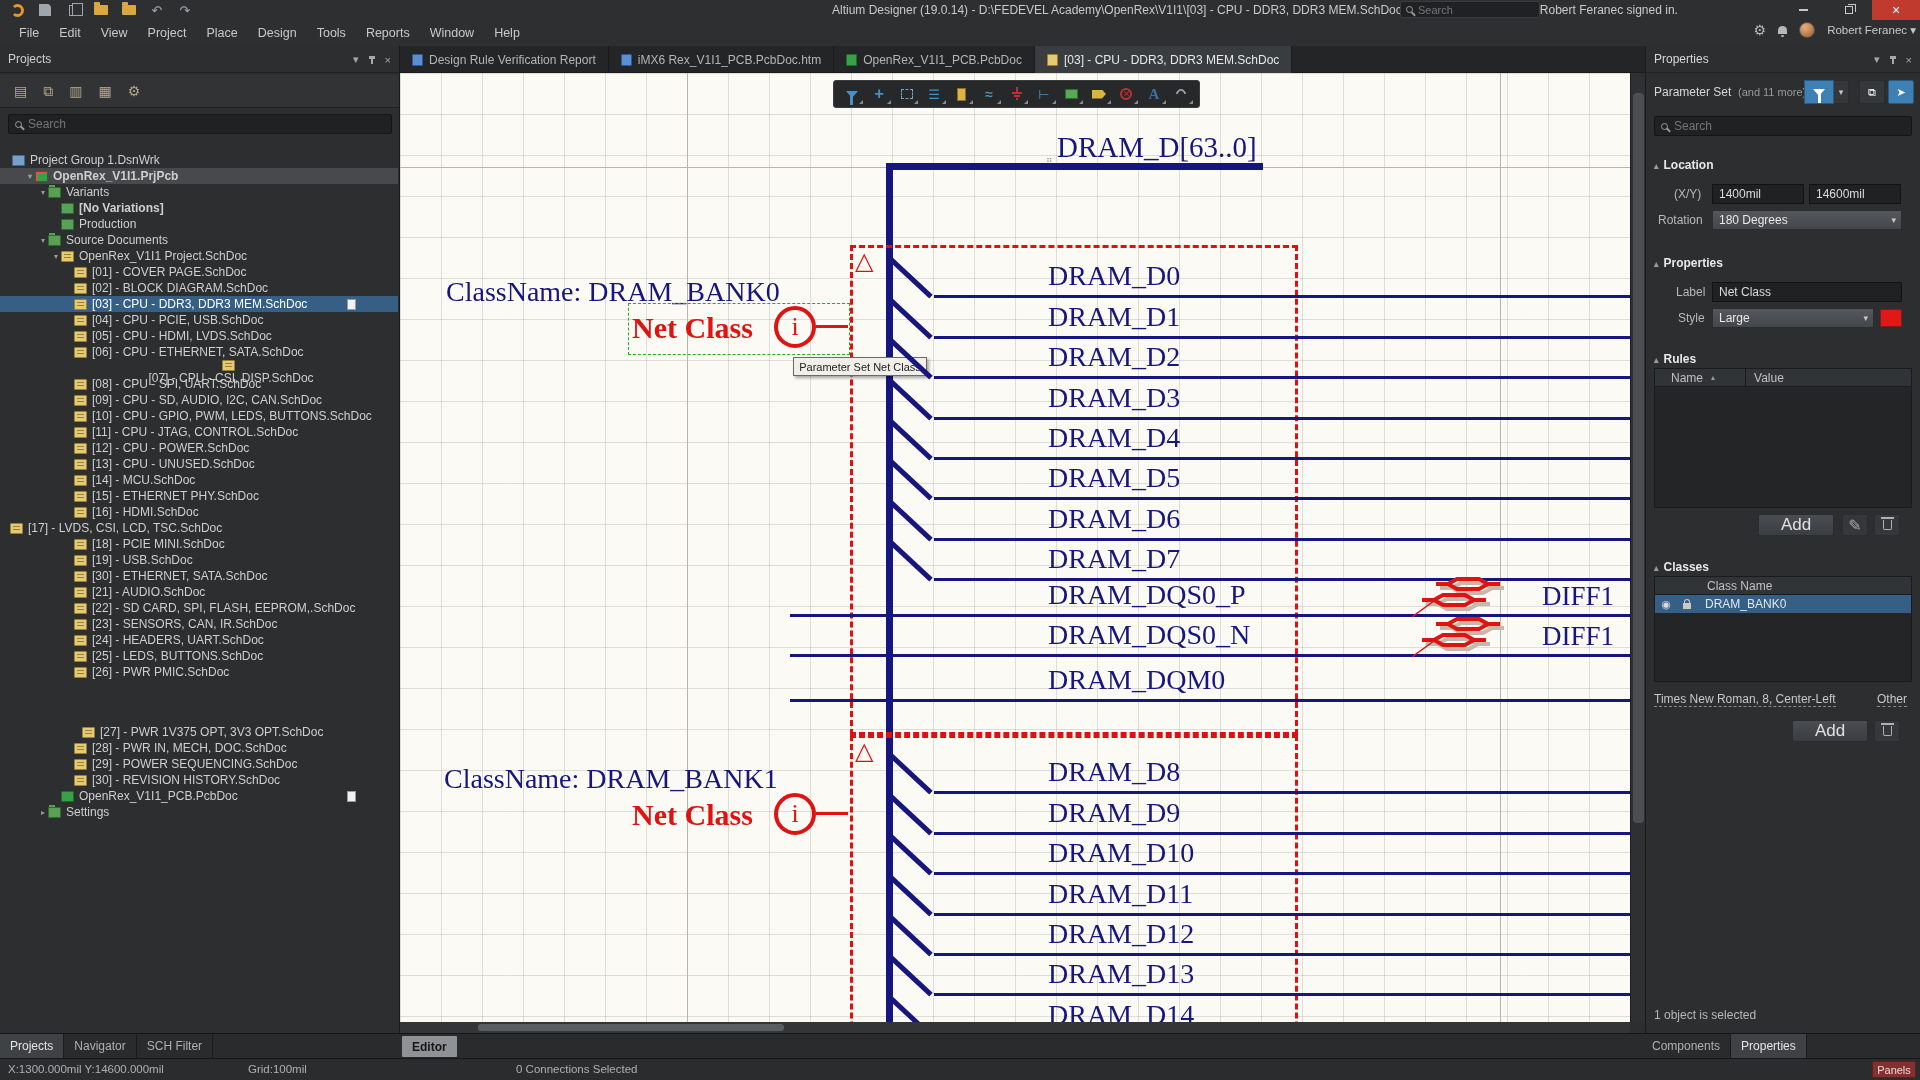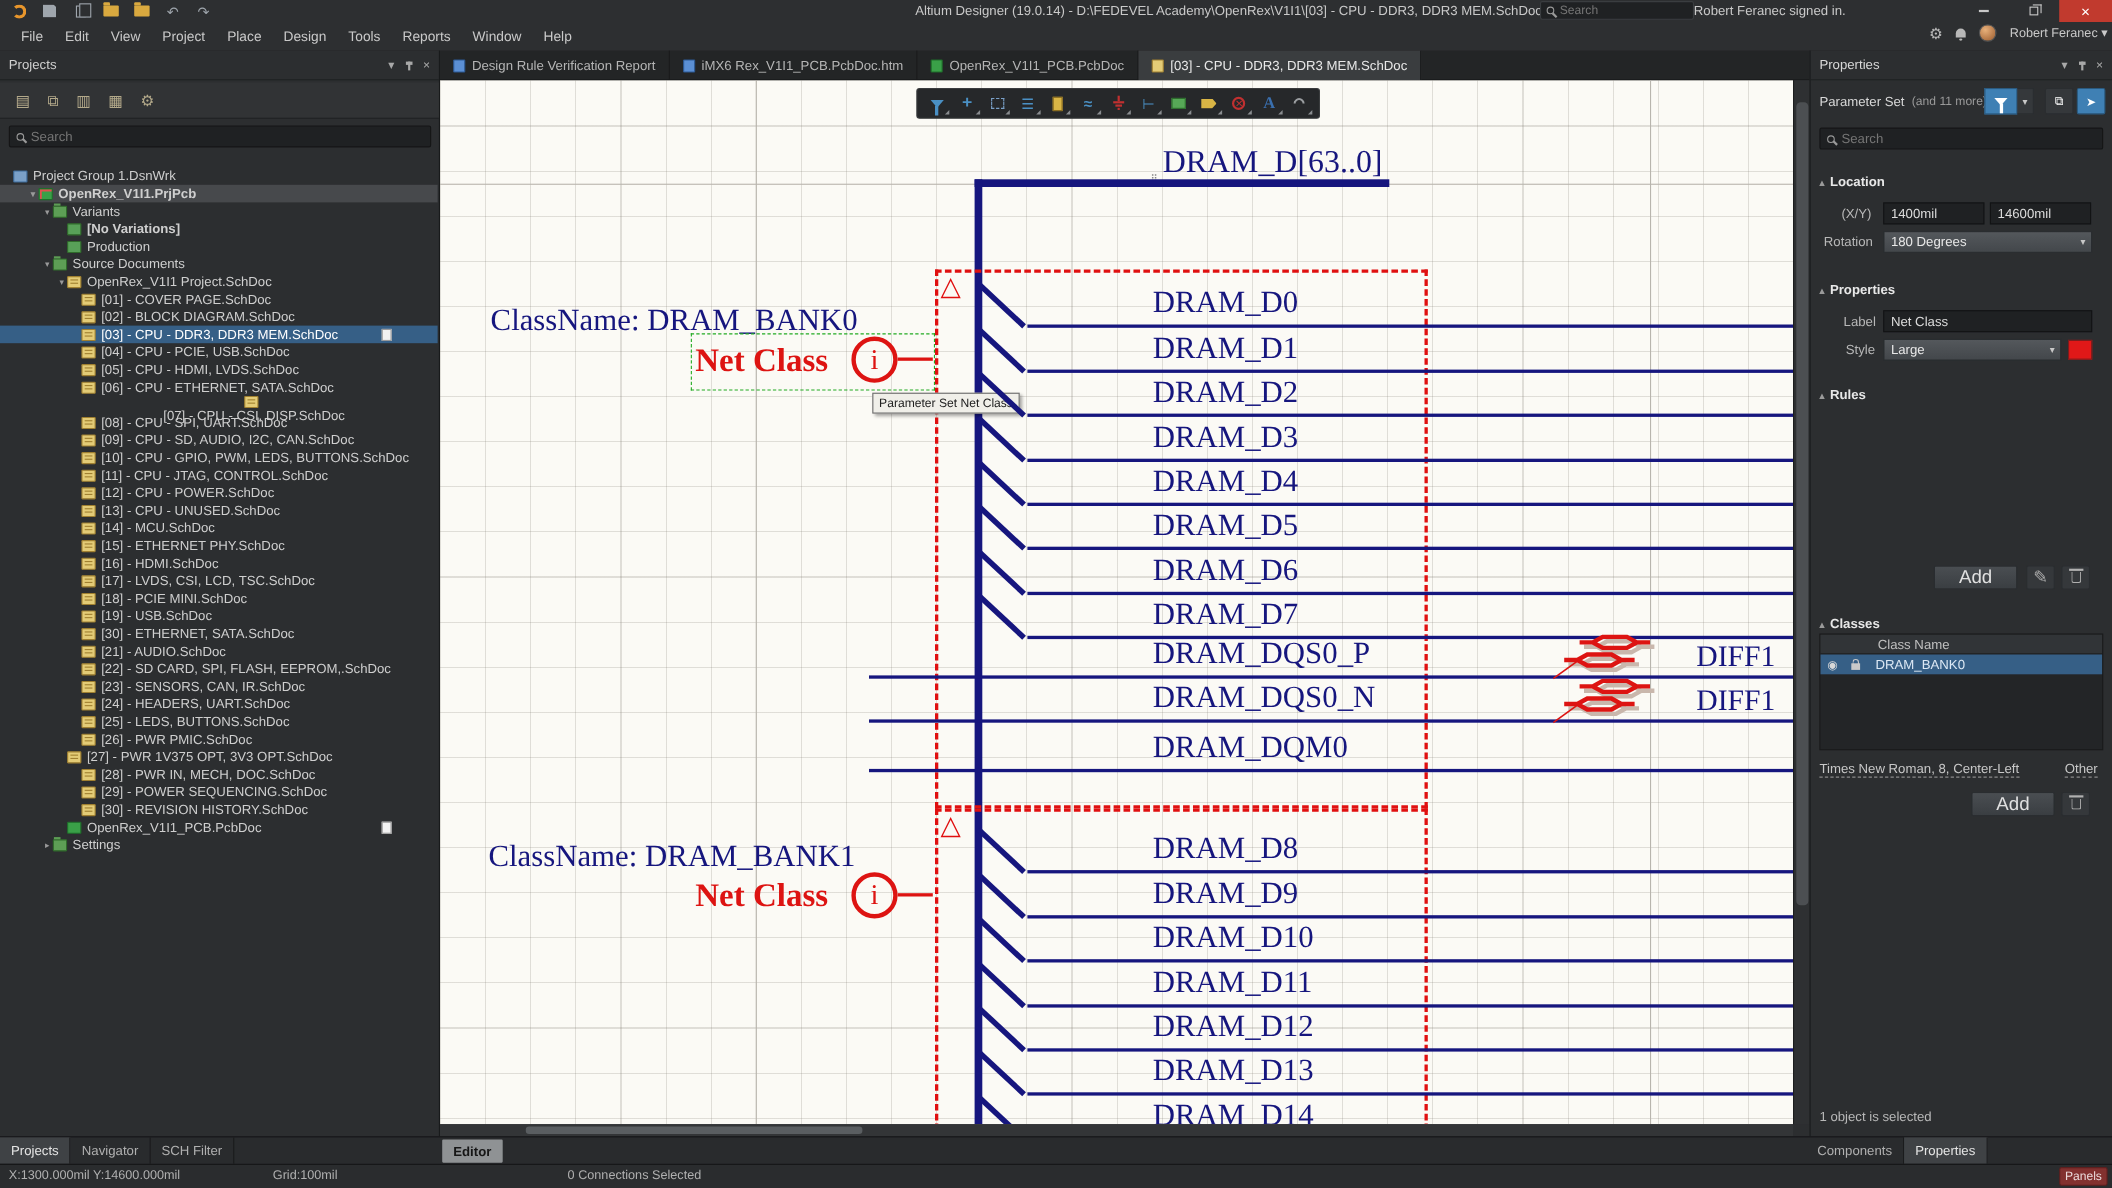--- a/index.html
+++ b/index.html
@@ -344,21 +344,21 @@
       <div class="trow" style="padding-left: 64px;">
         <span class="tarrow"></span>
         <span class="ticon schdoc"></span>
         <span>[15] - ETHERNET PHY.SchDoc</span>
       </div>
       <div class="trow" style="padding-left: 64px;">
         <span class="tarrow"></span>
         <span class="ticon schdoc"></span>
         <span>[16] - HDMI.SchDoc</span>
       </div>
-      <div class="trow" style="padding-left: 64px;">
+      <div class="trow" style="">
         <span class="tarrow"></span>
         <span class="ticon schdoc"></span>
         <span>[17] - LVDS, CSI, LCD, TSC.SchDoc</span>
       </div>
       <div class="trow" style="padding-left: 64px;">
         <span class="tarrow"></span>
         <span class="ticon schdoc"></span>
         <span>[18] - PCIE MINI.SchDoc</span>
       </div>
       <div class="trow" style="padding-left: 64px;">
@@ -394,21 +394,21 @@
       <div class="trow" style="padding-left: 64px;">
         <span class="tarrow"></span>
         <span class="ticon schdoc"></span>
         <span>[25] - LEDS, BUTTONS.SchDoc</span>
       </div>
       <div class="trow" style="padding-left: 64px;">
         <span class="tarrow"></span>
         <span class="ticon schdoc"></span>
         <span>[26] - PWR PMIC.SchDoc</span>
       </div>
-      <div class="trow" style="padding-left: 51px;">
+      <div class="trow" style="padding-left: 72px; margin-top: 44px;">
         <span class="tarrow"></span>
         <span class="ticon schdoc"></span>
         <span>[27] - PWR 1V375 OPT, 3V3 OPT.SchDoc</span>
       </div>
       <div class="trow" style="padding-left: 64px;">
         <span class="tarrow"></span>
         <span class="ticon schdoc"></span>
         <span>[28] - PWR IN, MECH, DOC.SchDoc</span>
       </div>
       <div class="trow" style="padding-left: 64px;">
@@ -652,20 +652,27 @@
   <span class="rp-label" style="left:30px;top:239px">Label</span>
   <input class="rp-input" style="left: 66px; top: 236px; width: 190px;" value="Net Class">
   <span class="rp-label" style="left:32px;top:265px">Style</span>
   <div class="rp-select" style="left:66px;top:262px;width:162px">
     <span>Large</span>
       <span class="dd">▾</span>
   </div>
   <div class="swatch" style="left:234px;top:263px"></div>
 
   <div class="sechdr" style="left:8px;top:306px">Rules</div>
+  <div class="rtable" style="left:8px;top:322px;width:258px;height:140px">
+    <div class="thead">
+      <span style="margin-left:16px">Name</span>
+      <span style="margin-left:8px;font-size:8px;color:#9a9a9a">▴</span>
+      <span style="margin-left:30px;border-left:1px solid #1a1b1c;padding-left:8px;height:18px;display:flex;align-items:center">Value</span>
+    </div>
+  </div>
   <div class="rp-btn" style="left:112px;top:468px;width:76px">Add</div>
   <div class="icon-btn" style="left:196px;top:468px">✎</div>
   <div class="icon-btn" style="left:228px;top:468px">
       <span class="trash"></span>
     </div>
 
   <div class="sechdr" style="left:8px;top:514px">Classes</div>
   <div class="rtable" style="left:8px;top:530px;width:258px;height:106px">
     <div class="thead">
         <span style="margin-left:52px">Class Name</span>

